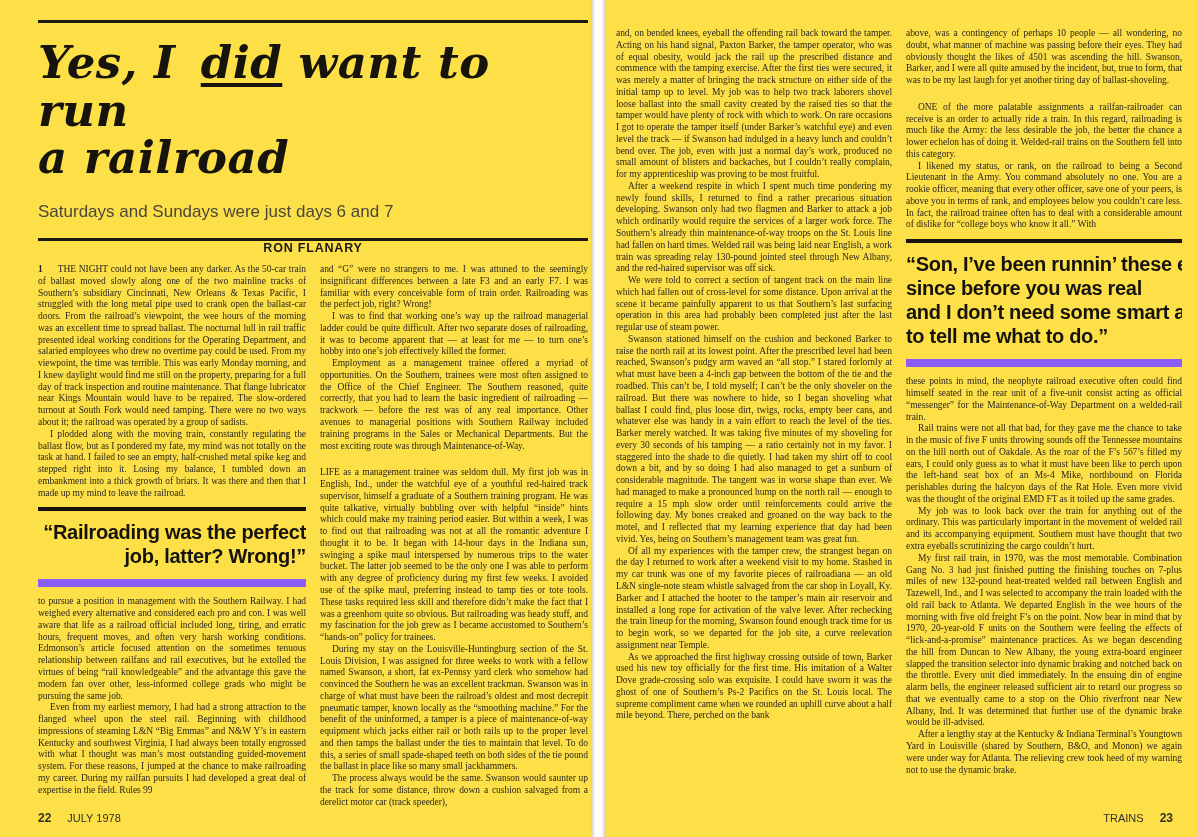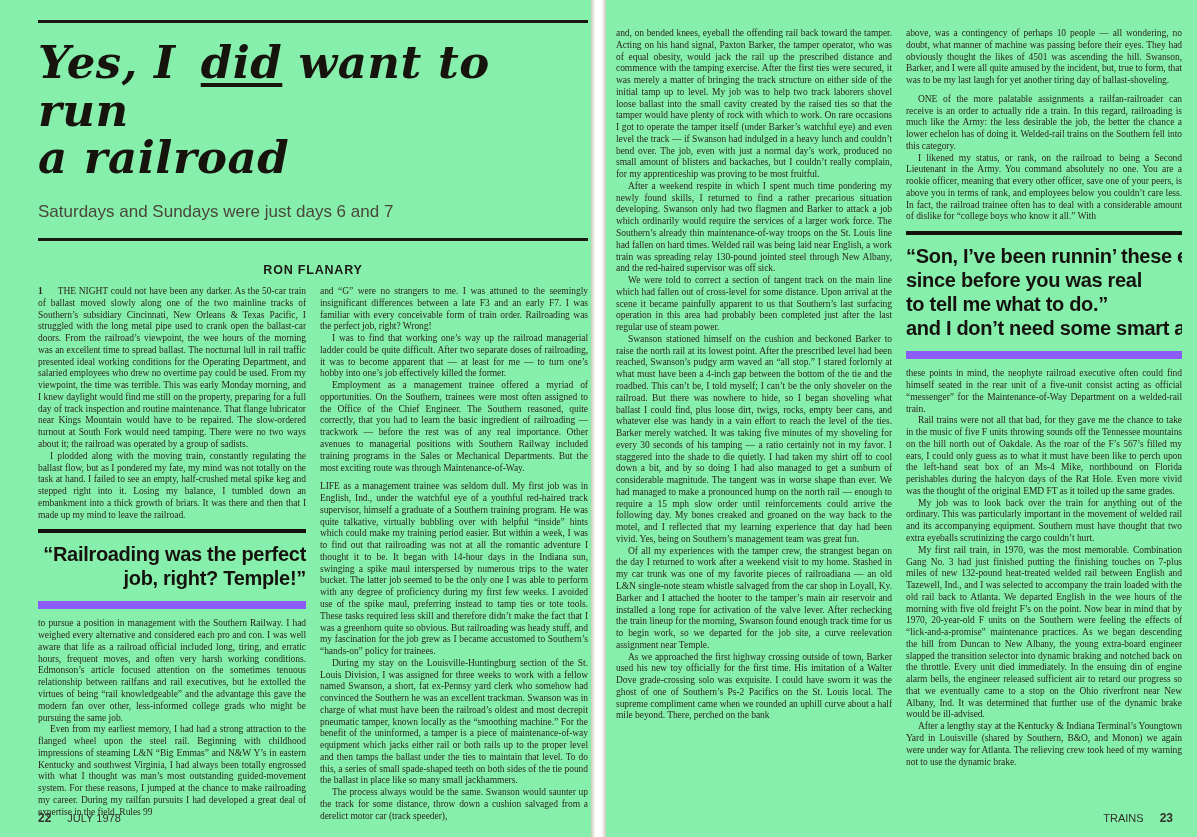--- a/index.html
+++ b/index.html
@@ -4,21 +4,21 @@
 <style>
   html, body { margin:0; padding:0; }
   body {
     width:1197px; height:837px; overflow:hidden;
     background:#ffffff;
     font-family:"Liberation Serif", serif;
   }
   .spread { display:flex; width:1197px; height:837px; }
   .page {
     position:relative; box-sizing:border-box; width:591px; height:837px;
-    background:#86efac; color:#2b261c;
+    background:#fde047; color:#2b261c;
   }
   .page.left  { padding:20px 3px 0 38px; }
   .page.right { padding:28px 9px 0 10px; }
   .gutter {
     width:15px; height:837px;
     background:linear-gradient(90deg,#cfcaba 0%,#ffffff 30%,#ffffff 70%,#cfcaba 100%);
   }
 
   
   header { width:550px; }
@@ -29,38 +29,38 @@
     margin:0; color:#17140e;
     font-family:"DejaVu Serif", serif; font-style:italic; font-weight:bold;
     font-size:45px; line-height:1.06; letter-spacing:0.5px;
   }
   .u { text-decoration:underline; text-decoration-thickness:4px; text-underline-offset:5px;margin-left:9px; }
   .subtitle {
     margin:20px 0 0; color:#4a463c;
     font-family:"Liberation Sans", sans-serif; font-size:17px;
   }
   .byline {
-    text-align:center; padding:22px 0 9px; color:#1c1914;
+    text-align:center; padding:0 0 9px; color:#1c1914;
     font-family:"Liberation Sans", sans-serif; font-weight:bold;
     font-size:12.5px; letter-spacing:0.8px;
   }
 
   
   .cols { display:flex; gap:14px; }
   .col {
     box-sizing:border-box; overflow:hidden;
     text-align:justify; color:#2b261c;
     font-size:9.5px; line-height:1.24; letter-spacing:-0.05px;
     hyphens:auto;
   }
   .page.left  .col { width:268px; height:586px; }
   .page.right .col { width:276px; height:762px; }
   .col p { margin:0; }
   .col p.indent { text-indent:12px; }
-  .col p.space-before { margin-top:7px; }
+  .col p.space-before { margin-top:15px; }
   .pmarker { font-weight:bold; margin-right:15px; }
 
   
   .pullquote {
     border-top:4px solid #16130e; border-bottom:8px solid #8b5cf6;
     margin:8px 0 9px; padding:9px 0 11px; overflow:hidden;
     font-family:"Liberation Sans", sans-serif; font-weight:bold;
     font-size:20px; line-height:1.2; letter-spacing:-0.3px; color:#16130e;
     text-align:left;
   }
@@ -90,21 +90,21 @@
       <p class="subtitle">Saturdays and Sundays were just days 6 and 7</p>
       <div class="rule byline-rule"></div>
       <div class="byline">RON FLANARY</div>
     </header>
     <div class="cols">
       <div class="col">
           <p class=""><span class="pmarker">1</span>THE NIGHT could not have been any darker. As the 50-car train of ballast moved slowly along one of the two mainline tracks of Southern’s subsidiary Cincinnati, New Orleans &amp; Texas Pacific, I struggled with the long metal pipe used to crank open the ballast-car doors. From the railroad’s viewpoint, the wee hours of the morning was an excellent time to spread ballast. The nocturnal lull in rail traffic presented ideal working conditions for the Operating Department, and salaried employees who drew no overtime pay could be used. From my viewpoint, the time was terrible. This was early Monday morning, and I knew daylight would find me still on the property, preparing for a full day of track inspection and routine maintenance. That flange lubricator near Kings Mountain would have to be repaired. The slow-ordered turnout at South Fork would need tamping. There were no two ways about it; the railroad was operated by a group of sadists.</p>
           <p class="indent">I plodded along with the moving train, constantly regulating the ballast flow, but as I pondered my fate, my mind was not totally on the task at hand. I failed to see an empty, half-crushed metal spike keg and stepped right into it. Losing my balance, I tumbled down an embankment into a thick growth of briars. It was there and then that I made up my mind to leave the railroad.</p>
           <div class="pullquote right">
             <div>“Railroading was the perfect</div>
-            <div>job, right? Temple!”</div>
+            <div>job, latter? Wrong!”</div>
           </div>
           <p class="">to pursue a position in management with the Southern Railway. I had weighed every alternative and considered each pro and con. I was well aware that life as a railroad official included long, tiring, and erratic hours, frequent moves, and often very harsh working conditions. Edmonson’s article focused attention on the sometimes tenuous relationship between railfans and rail executives, but he extolled the virtues of being “rail knowledgeable” and the advantage this gave the modern fan over other, less-informed college grads who might be pursuing the same job.</p>
           <p class="indent">Even from my earliest memory, I had had a strong attraction to the flanged wheel upon the steel rail. Beginning with childhood impressions of steaming L&amp;N “Big Emmas” and N&amp;W Y’s in eastern Kentucky and southwest Virginia, I had always been totally engrossed with what I thought was man’s most outstanding guided-movement system. For these reasons, I jumped at the chance to make railroading my career. During my railfan pursuits I had developed a great deal of expertise in the field. Rules 99</p>
         </div>
       <div class="col">
           <p class="">and “G” were no strangers to me. I was attuned to the seemingly insignificant differences between a late F3 and an early F7. I was familiar with every conceivable form of train order. Railroading was the perfect job, right? Wrong!</p>
           <p class="indent">I was to find that working one’s way up the railroad managerial ladder could be quite difficult. After two separate doses of railroading, it was to become apparent that — at least for me — to turn one’s hobby into one’s job effectively killed the former.</p>
           <p class="indent">Employment as a management trainee offered a myriad of opportunities. On the Southern, trainees were most often assigned to the Office of the Chief Engineer. The Southern reasoned, quite correctly, that you had to learn the basic ingredient of railroading — trackwork — before the rest was of any real importance. Other avenues to managerial positions with Southern Railway included training programs in the Sales or Mechanical Departments. But the most exciting route was through Maintenance-of-Way.</p>
           <p class=" space-before">LIFE as a management trainee was seldom dull. My first job was in English, Ind., under the watchful eye of a youthful red-haired track supervisor, himself a graduate of a Southern training program. He was quite talkative, virtually bubbling over with helpful “inside” hints which could make my training period easier. But within a week, I was to find out that railroading was not at all the romantic adventure I thought it to be. It began with 14-hour days in the Indiana sun, swinging a spike maul interspersed by numerous trips to the water bucket. The latter job seemed to be the only one I was able to perform with any degree of proficiency during my first few weeks. I avoided use of the spike maul, preferring instead to tamp ties or tote tools. These tasks required less skill and therefore didn’t make the fact that I was a greenhorn quite so obvious. But railroading was heady stuff, and my fascination for the job grew as I became accustomed to Southern’s “hands-on” policy for trainees.</p>
           <p class="indent">During my stay on the Louisville-Huntingburg section of the St. Louis Division, I was assigned for three weeks to work with a fellow named Swanson, a short, fat ex-Pennsy yard clerk who somehow had convinced the Southern he was an excellent trackman. Swanson was in charge of what must have been the railroad’s oldest and most decrepit pneumatic tamper, known locally as the “smoothing machine.” For the benefit of the uninformed, a tamper is a piece of maintenance-of-way equipment which jacks either rail or both rails up to the proper level and then tamps the ballast under the ties to maintain that level. To do this, a series of small spade-shaped teeth on both sides of the tie pound the ballast in place like so many small jackhammers.</p>
@@ -128,22 +128,22 @@
           <p class="indent">Of all my experiences with the tamper crew, the strangest began on the day I returned to work after a weekend visit to my home. Stashed in my car trunk was one of my favorite pieces of railroadiana — an old L&amp;N single-note steam whistle salvaged from the car shop in Loyall, Ky. Barker and I attached the hooter to the tamper’s main air reservoir and installed a long rope for activation of the valve lever. After rechecking the train lineup for the morning, Swanson found enough track time for us to begin work, so we departed for the job site, a curve reelevation assignment near Temple.</p>
           <p class="indent">As we approached the first highway crossing outside of town, Barker used his new toy officially for the first time. His imitation of a Walter Dove grade-crossing solo was exquisite. I could have sworn it was the ghost of one of Southern’s Ps-2 Pacifics on the St. Louis local. The supreme compliment came when we rounded an uphill curve about a half mile beyond. There, perched on the bank</p>
         </div>
       <div class="col">
           <p class="">above, was a contingency of perhaps 10 people — all wondering, no doubt, what manner of machine was passing before their eyes. They had obviously thought the likes of 4501 was ascending the hill. Swanson, Barker, and I were all quite amused by the incident, but, true to form, that was to be my last laugh for yet another tiring day of ballast-shoveling.</p>
           <p class="indent space-before">ONE of the more palatable assignments a railfan-railroader can receive is an order to actually ride a train. In this regard, railroading is much like the Army: the less desirable the job, the better the chance a lower echelon has of doing it. Welded-rail trains on the Southern fell into this category.</p>
           <p class="indent">I likened my status, or rank, on the railroad to being a Second Lieutenant in the Army. You command absolutely no one. You are a rookie officer, meaning that every other officer, save one of your peers, is above you in terms of rank, and employees below you couldn’t care less. In fact, the railroad trainee often has to deal with a considerable amount of dislike for “college boys who know it all.” With</p>
           <div class="pullquote">
             <div>“Son, I’ve been runnin’ these engines</div>
             <div>since before you was real</div>
+            <div>and I don’t need some smart ass</div>
             <div>to tell me what to do.”</div>
-            <div>and I don’t need some smart ass</div>
           </div>
           <p class="">these points in mind, the neophyte railroad executive often could find himself seated in the rear unit of a five-unit consist acting as official “messenger” for the Maintenance-of-Way Department on a welded-rail train.</p>
           <p class="indent">Rail trains were not all that bad, for they gave me the chance to take in the music of five F units throwing sounds off the Tennessee mountains on the hill north out of Oakdale. As the roar of the F’s 567’s filled my ears, I could only guess as to what it must have been like to perch upon the left-hand seat box of an Ms-4 Mike, northbound on Florida perishables during the halcyon days of the Rat Hole. Even more vivid was the thought of the original EMD FT as it toiled up the same grades.</p>
           <p class="indent">My job was to look back over the train for anything out of the ordinary. This was particularly important in the movement of welded rail and its accompanying equipment. Southern must have thought that two extra eyeballs scrutinizing the cargo couldn’t hurt.</p>
           <p class="indent">My first rail train, in 1970, was the most memorable. Combination Gang No. 3 had just finished putting the finishing touches on 7-plus miles of new 132-pound heat-treated welded rail between English and Tazewell, Ind., and I was selected to accompany the train loaded with the old rail back to Atlanta. We departed English in the wee hours of the morning with five old freight F’s on the point. Now bear in mind that by 1970, 20-year-old F units on the Southern were feeling the effects of “lick-and-a-promise” maintenance practices. As we began descending the hill from Duncan to New Albany, the young extra-board engineer slapped the transition selector into dynamic braking and notched back on the throttle. Every unit died immediately. In the ensuing din of engine alarm bells, the engineer released sufficient air to retard our progress so that we eventually came to a stop on the Ohio riverfront near New Albany, Ind. It was determined that further use of the dynamic brake would be ill-advised.</p>
           <p class="indent">After a lengthy stay at the Kentucky &amp; Indiana Terminal’s Youngtown Yard in Louisville (shared by Southern, B&amp;O, and Monon) we again were under way for Atlanta. The relieving crew took heed of my warning not to use the dynamic brake.</p>
         </div>
     </div>
     <footer class="folio right-folio">
       <span class="foliolabel">TRAINS</span><span class="pagenum">23</span>

